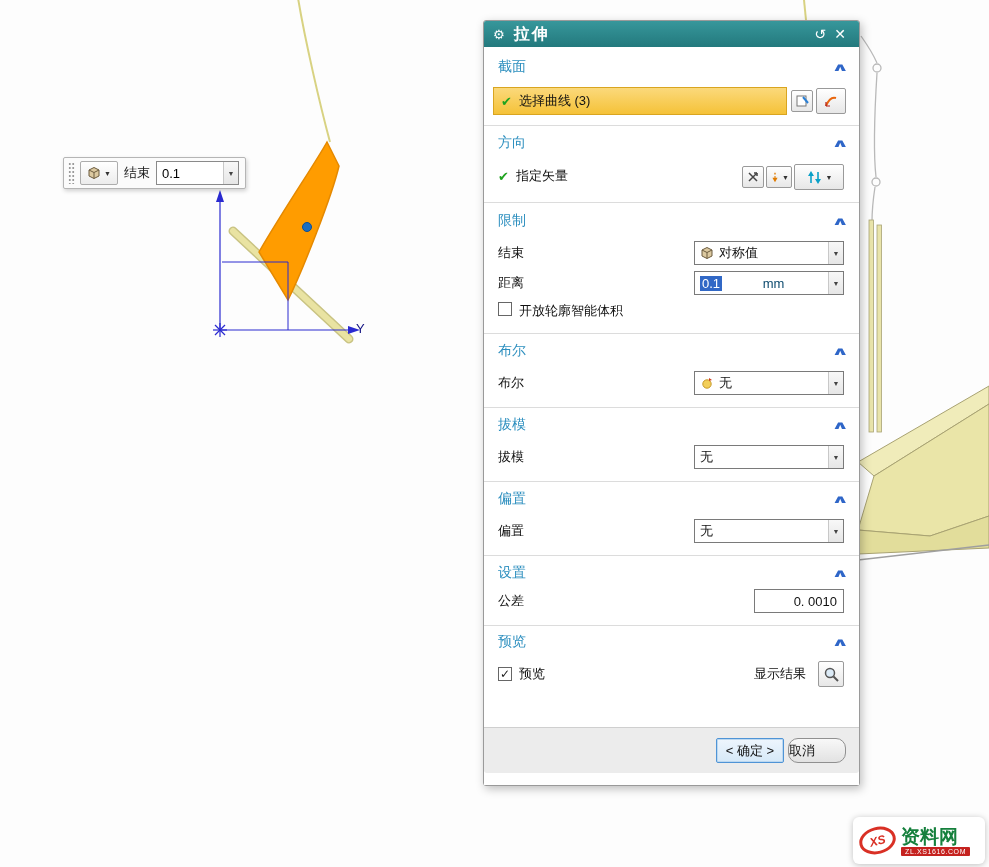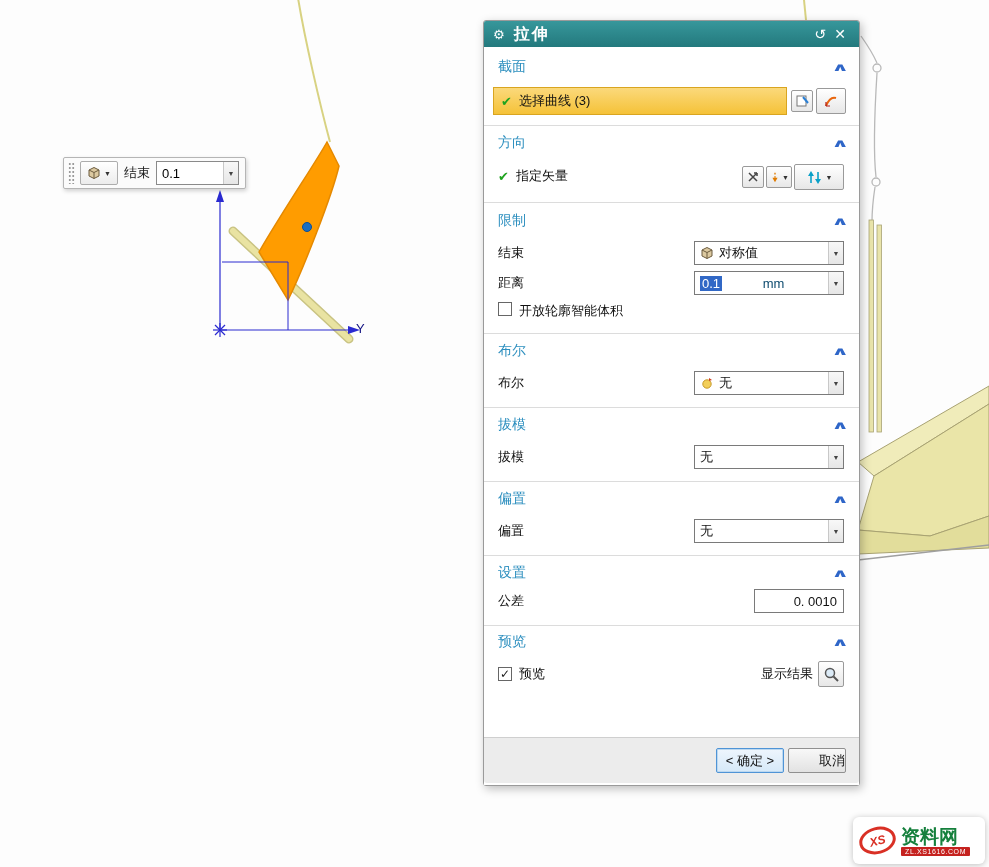--- a/index.html
+++ b/index.html
@@ -75,31 +75,31 @@
   .unit { margin-left:auto; margin-right:3px; color:#0c4a6e; }
 
   .cbrow { display:flex; align-items:flex-start; height:18px; margin-left:14px; font-size:13px; }
   .checkbox { width:14px; height:14px; border:1px solid #666; background:#fff; margin-right:7px;
     display:flex; align-items:center; justify-content:center; font-size:12px; font-weight:700; color:#1a1a1a; cursor:pointer; }
 
   .tol-input { margin-left:auto; width:90px; height:24px; border:1px solid #7a7a7a; background:#fff;
     display:flex; align-items:center; justify-content:flex-end; padding-right:6px; }
 
   .row-preview { display:flex; align-items:center; height:26px; margin-left:14px; margin-right:15px; }
-  .rp-right { margin-left:auto; display:flex; align-items:center; gap:5px; }
+  .rp-right { margin-left:auto; display:flex; align-items:center; gap:12px; }
   .mag-btn { width:26px; height:26px; }
 
-  .footer { position:absolute; left:0; right:0; bottom:2px; height:46px; background:#ececec;
+  .footer { position:absolute; left:0; right:0; bottom:12px; height:46px; background:#ececec;
     border-top:1px solid #cfcfcf; border-radius:0 0 3px 3px; }
   .btn-ok { position:absolute; left:232px; top:10px; width:68px; height:25px; font-size:13px;
     background:linear-gradient(#eef5fd,#d6e9f8); border:1px solid #4f94d6; box-shadow:0 0 0 1px #bcd8f0 inset;
     border-radius:2px; cursor:pointer; text-align:center; line-height:23px; }
   .btn-cancel { position:absolute; left:304px; top:10px; width:58px; height:25px; font-size:13px;
-    background:linear-gradient(#f8f8f8,#e2e2e2); border:1px solid #909090; border-radius:2px;
-    cursor:pointer; text-align:right; line-height:23px; }
+    background:linear-gradient(#f8f8f8,#e2e2e2); border:1px solid #909090; border-radius:10px;
+    cursor:pointer; text-align:left; line-height:23px; }
 
   
   .watermark { position:absolute; left:853px; top:817px; width:132px; height:47px; background:#fff;
     border-radius:6px; box-shadow:0 1px 6px rgba(0,0,0,.25); display:flex; align-items:center;
     padding:4px 6px; gap:5px; }
   .wm-oval { flex:none; width:37px; height:27px; border:3px solid #d93025; border-radius:50%;
     display:flex; align-items:center; justify-content:center; transform:rotate(-14deg);
     font-style:italic; font-weight:700; color:#d93025; font-size:12px; }
   .wm-right { display:flex; flex-direction:column; align-items:flex-start; }
   .wm-name { color:#15803d; font-weight:700; font-size:19px; line-height:21px; }

